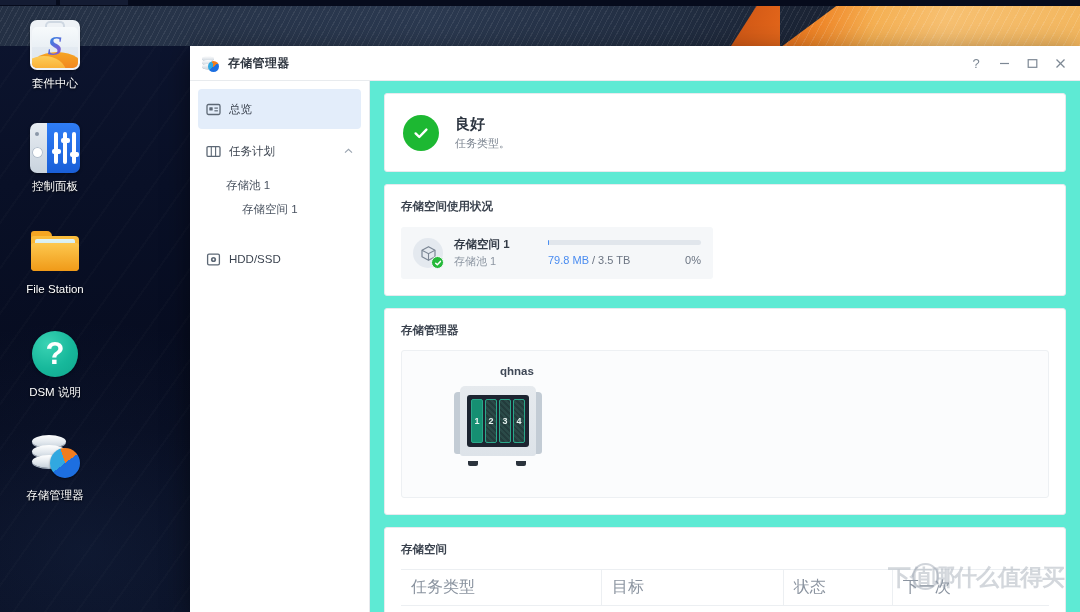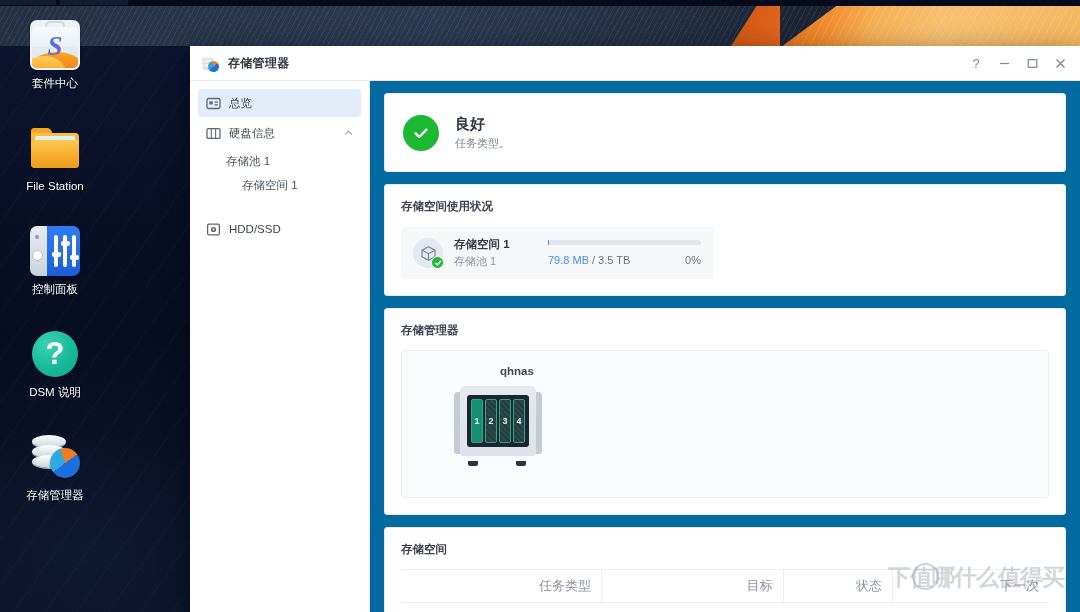--- a/index.html
+++ b/index.html
@@ -188,36 +188,36 @@
   .tb-btn svg { display: block; }
 
   .winbody { flex: 1; display: flex; min-height: 0; }
 
   
   .sidebar {
     width: 180px; flex: 0 0 180px; background: #ffffff;
     border-right: 1px solid #e6e9ed; padding-top: 8px;
   }
   .nav-item {
-    height: 28px; margin: 0 8px 2px 8px; padding: 0 8px;
+    height: 40px; margin: 0 8px 2px 8px; padding: 0 8px;
     display: flex; align-items: center; border-radius: 4px;
     font-size: 11.5px; color: #3c4450; cursor: default;
   }
   .nav-item.sel { background: #e3edfa; }
   .nav-ic { width: 15px; height: 15px; margin-right: 8px; flex: 0 0 15px; color: #5d6875; }
   .nav-ic svg { display: block; }
   .nav-caret { margin-left: auto; color: #9aa4b0; font-size: 9px; line-height: 1; }
   .nav-sub  { height: 24px; padding-left: 36px; display: flex; align-items: center;
               font-size: 11.5px; color: #4a5360; cursor: default; }
   .nav-sub2 { height: 24px; padding-left: 52px; display: flex; align-items: center;
               font-size: 11.5px; color: #4a5360; cursor: default; }
 
   
   .content {
-    flex: 1; background: #0369a1; padding: 12px 14px 0 14px;
+    flex: 1; background: #5eead4; padding: 12px 14px 0 14px;
     overflow: hidden; min-width: 0;
   }
   .card {
     background: #fff; border: 1px solid #e7eaee; border-radius: 3px;
     margin-bottom: 12px;
   }
   .card-title { font-size: 11.5px; font-weight: bold; color: #3a424e; }
 
   
   .health { display: flex; align-items: center; padding: 20px 18px; }
@@ -292,21 +292,21 @@
       repeating-linear-gradient(45deg,
         #2b4a48 0px, #2b4a48 2px, #233c3c 2px, #233c3c 4px);
   }
   .nas-foot { position: absolute; bottom: -4px; width: 10px; height: 5px;
               background: #2b333d; border-radius: 0 0 2px 2px; }
 
   
   .task-pad { padding: 14px 16px 0 16px; }
   .task-table { width: 100%; border-collapse: collapse; margin-top: 12px; }
   .task-table th {
-    text-align: right; font-size: 13px; font-weight: normal; color: #8b94a0;
+    text-align: left; font-size: 16px; font-weight: normal; color: #8b94a0;
     padding: 7px 10px; border: 1px solid #eceff2; border-left: none; border-right: 1px solid #eceff2;
     background: #fff;
   }
   .task-table th:last-child { border-right: none; }
   .task-table td {
     font-size: 11px; color: #3c4452; padding: 8px 10px;
     border-bottom: 1px solid #f0f2f5;
   }
 
   
@@ -345,32 +345,20 @@
     <div class="desk-icon">
       <div class="glyph ic-pkg">
         <div class="handle"></div>
         <div class="body">
           <div class="wave"></div>
           <div class="wave2"></div>
           <div class="s">S</div>
         </div>
       </div>
       <div class="cap">套件中心</div>
-    </div>
-
-    <div class="desk-icon">
-      <div class="glyph">
-        <div class="ic-fs">
-          <div class="tab"></div>
-          <div class="back"></div>
-          <div class="paper"></div>
-          <div class="front"></div>
-        </div>
-      </div>
-      <div class="cap">File Station</div>
     </div>
 
     <div class="desk-icon">
       <div class="glyph ic-cp">
         <div class="lft">
             <div class="dot"></div>
             <div class="knob"></div>
           </div>
         <div class="rgt">
           <div class="sl" style="left:7px;top:9px;height:32px;"></div>
@@ -379,20 +367,32 @@
           <div class="sk" style="left:4.5px;top:26px;"></div>
           <div class="sk" style="left:13.5px;top:15px;"></div>
           <div class="sk" style="left:22.5px;top:29px;"></div>
         </div>
       </div>
       <div class="cap">控制面板</div>
     </div>
 
     <div class="desk-icon">
       <div class="glyph">
+        <div class="ic-fs">
+          <div class="tab"></div>
+          <div class="back"></div>
+          <div class="paper"></div>
+          <div class="front"></div>
+        </div>
+      </div>
+      <div class="cap">File Station</div>
+    </div>
+
+    <div class="desk-icon">
+      <div class="glyph">
         <div class="ic-help">?</div>
       </div>
       <div class="cap">DSM 说明</div>
     </div>
 
     <div class="desk-icon">
       <div class="glyph">
         <div class="ic-sm">
           <div class="disc" style="top:0;"></div>
           <div class="disc" style="top:10px;"></div>
@@ -455,21 +455,21 @@
         </div>
 
         <div class="nav-item">
           <span class="nav-ic">
             <svg width="15" height="15" viewBox="0 0 15 15">
               <rect x="1" y="2.6" width="13" height="9.8" rx="1.2" fill="none" stroke="#5d6875" stroke-width="1.3"></rect>
               <line x1="5.3" y1="3" x2="5.3" y2="12" stroke="#5d6875" stroke-width="1.1"></line>
               <line x1="9.6" y1="3" x2="9.6" y2="12" stroke="#5d6875" stroke-width="1.1"></line>
             </svg>
           </span>
-          <span>硬盘信息</span>
+          <span>任务计划</span>
           <span class="nav-caret">
             <svg width="9" height="6" viewBox="0 0 9 6">
               <polyline points="1,4.6 4.5,1.3 8,4.6" fill="none" stroke="#9aa4b0" stroke-width="1.1"></polyline>
             </svg>
           </span>
         </div>
 
         <div class="nav-sub">
           <span>存储池 1</span>
         </div>

